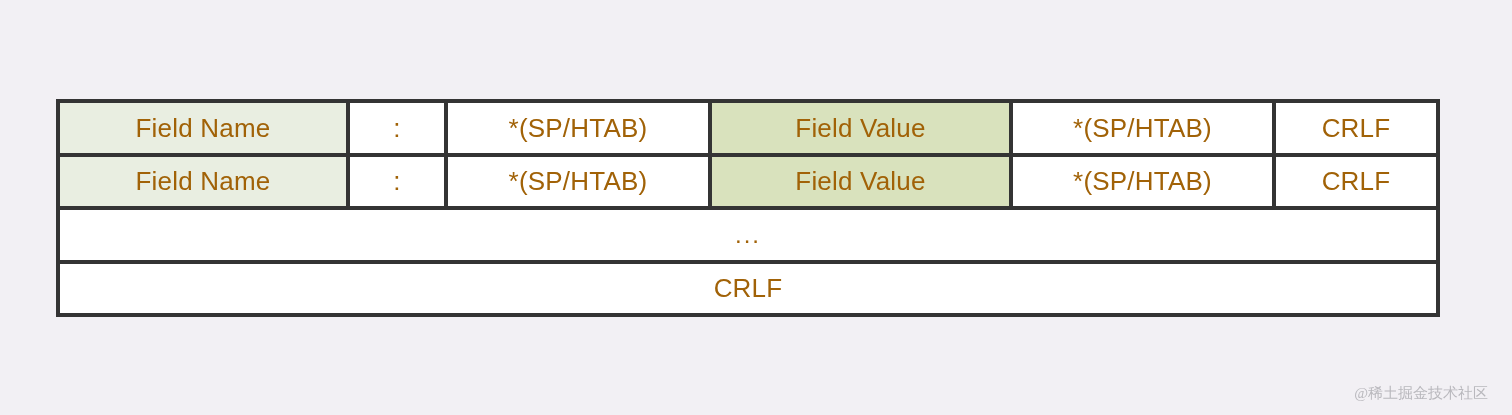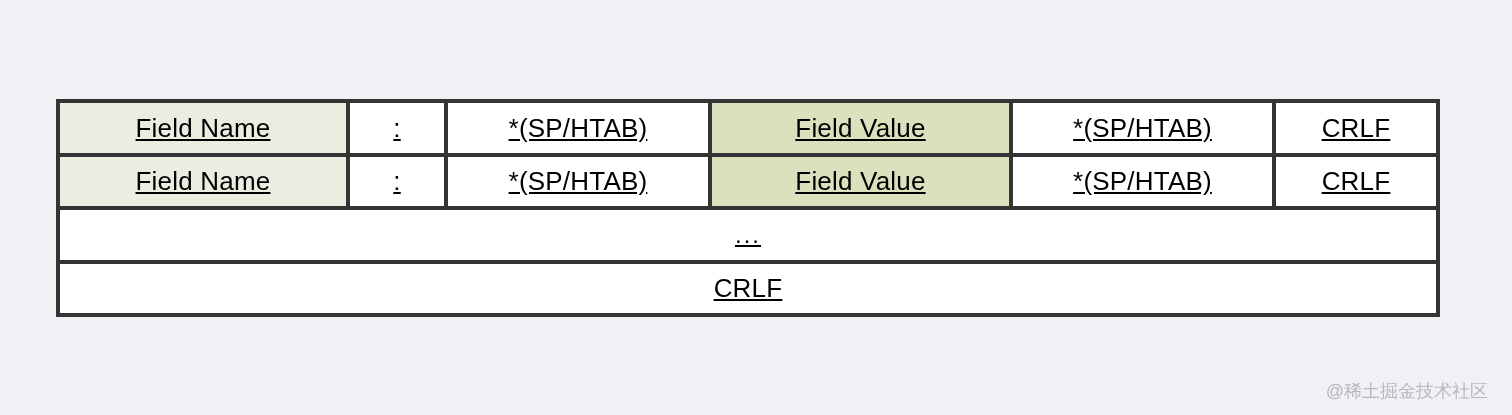--- a/index.html
+++ b/index.html
@@ -38,28 +38,27 @@
   .row + .row {
     border-top: 4px solid #343434;
   }
 
   .cell {
     box-sizing: border-box;
     display: flex;
     align-items: center;
     justify-content: center;
     background: #ffffff;
-    color: #000000;
+    color: #a16207;
     font-size: 26px;
     line-height: 1;
     letter-spacing: 0.2px;
     white-space: nowrap;
     overflow: hidden;
     min-width: 0;
-    text-decoration: underline;
   }
   .cell + .cell {
     margin-left: 4px;
   }
 
   
   .c-name    { width: 286px; flex: 0 0 286px; background: #e9eee1; }
   .c-colon   { width:  94px; flex: 0 0  94px; }
   .c-sp1     { width: 260px; flex: 0 0 260px; }
   .c-value   { width: 297px; flex: 0 0 297px; background: #d9e2bd; }
@@ -68,23 +67,23 @@
 
   .c-full    { flex: 1 1 auto; }
 
   .cell.ellipsis { font-size: 24px; letter-spacing: 2px; }
 
   
   #watermark {
     position: absolute;
     right: 24px;
     bottom: 12px;
-    font-size: 18px;
+    font-size: 15px;
     color: #b9b8bd;
-    font-family: Liberation Sans, sans-serif;
+    font-family: Liberation Serif, serif;
     white-space: nowrap;
     user-select: none;
   }
 </style>
 </head>
 <body>
 
 <div id="diagram">
 
   <div class="row">

